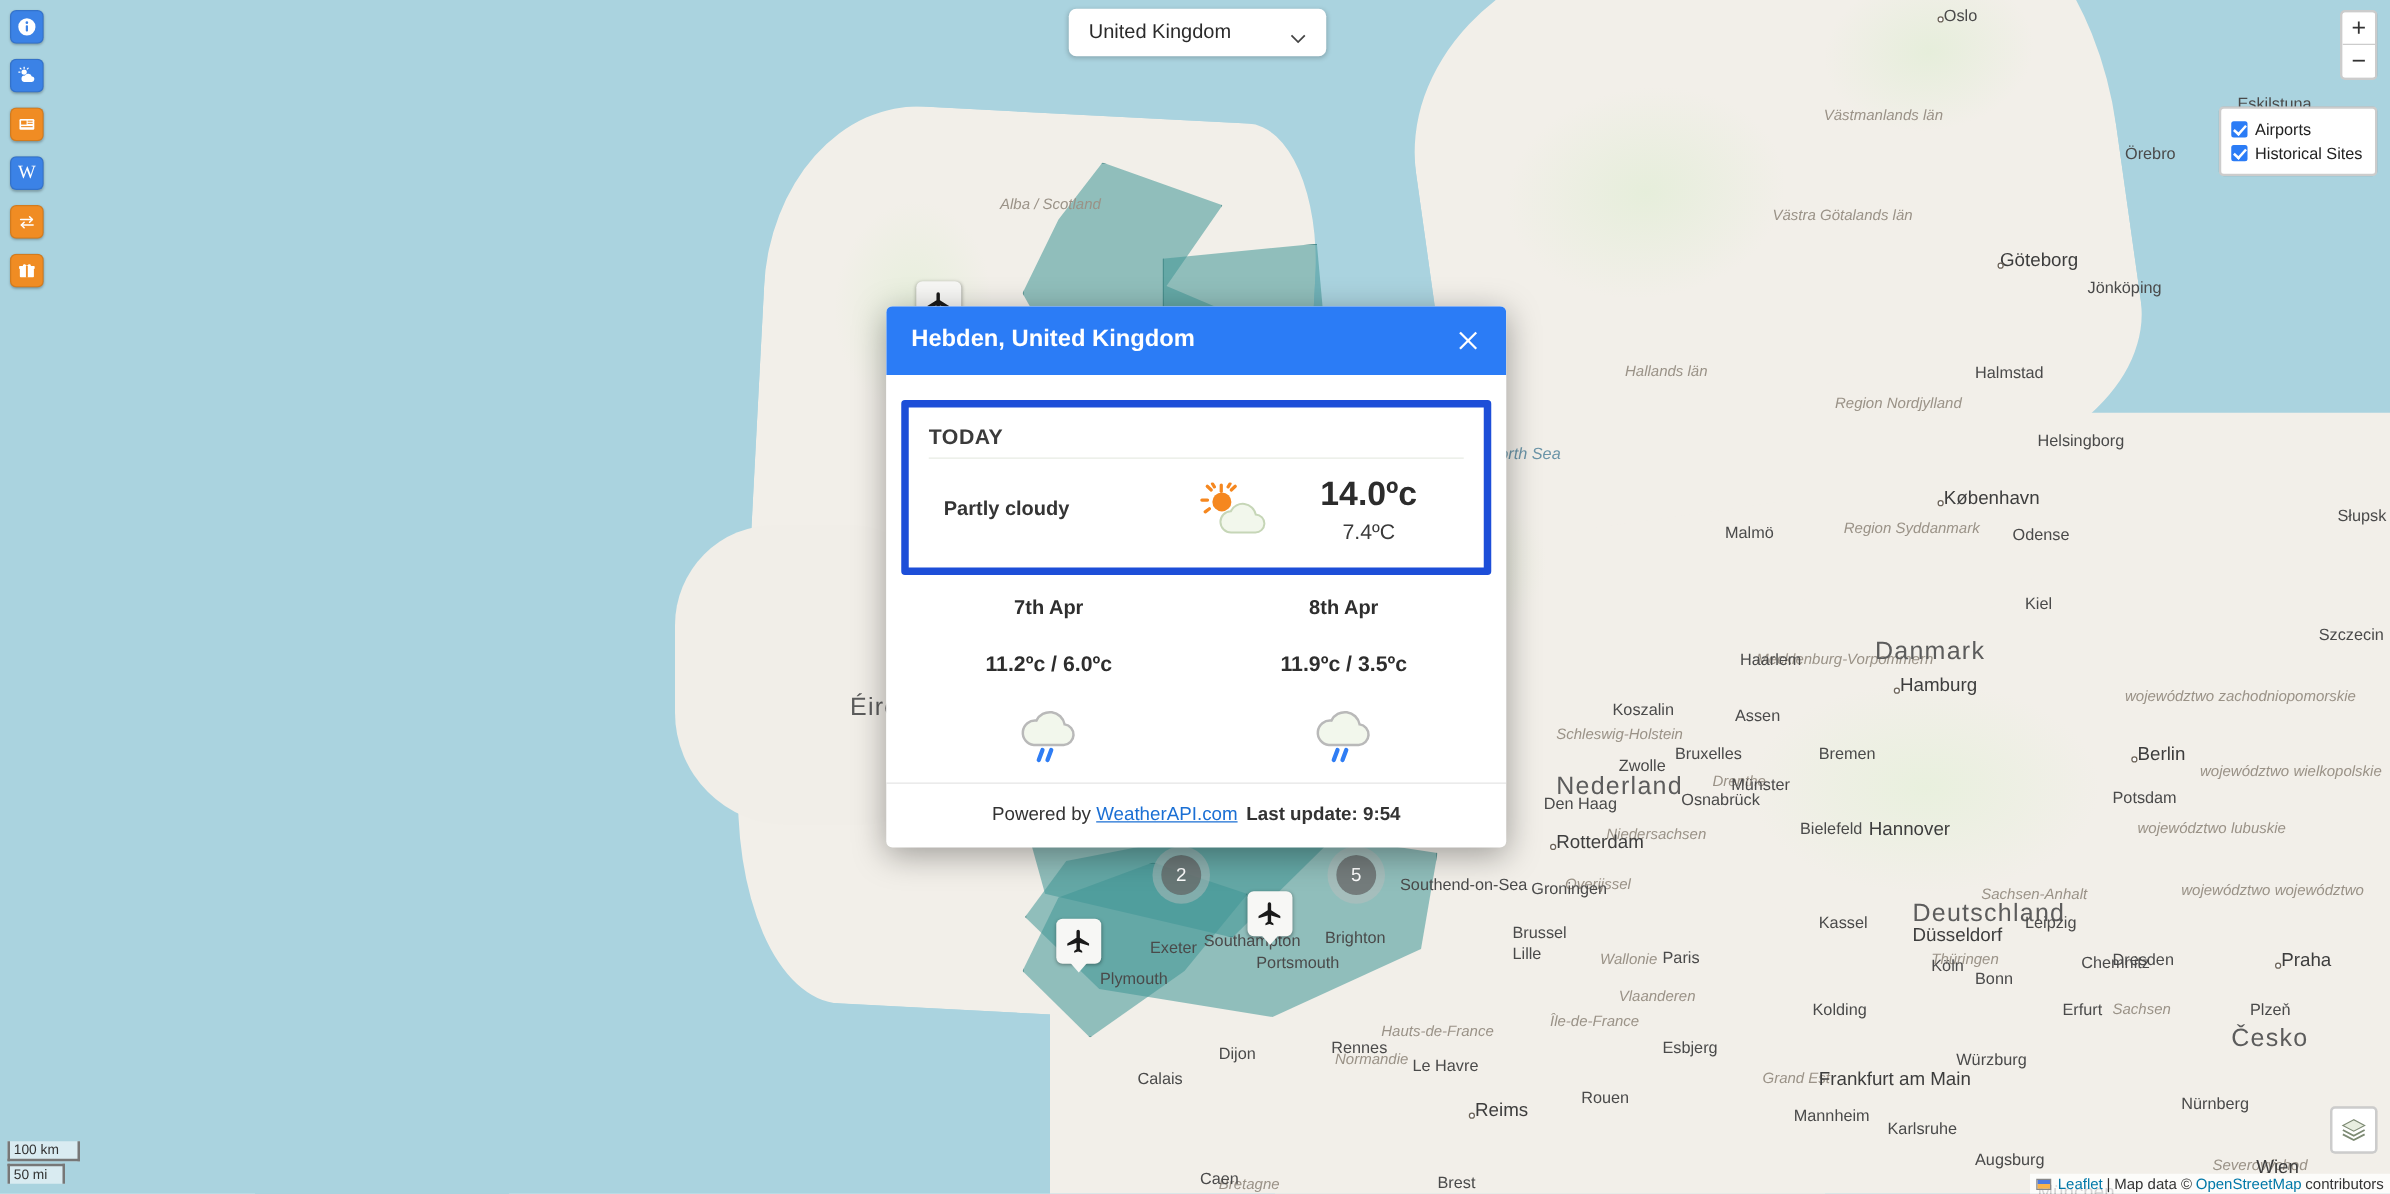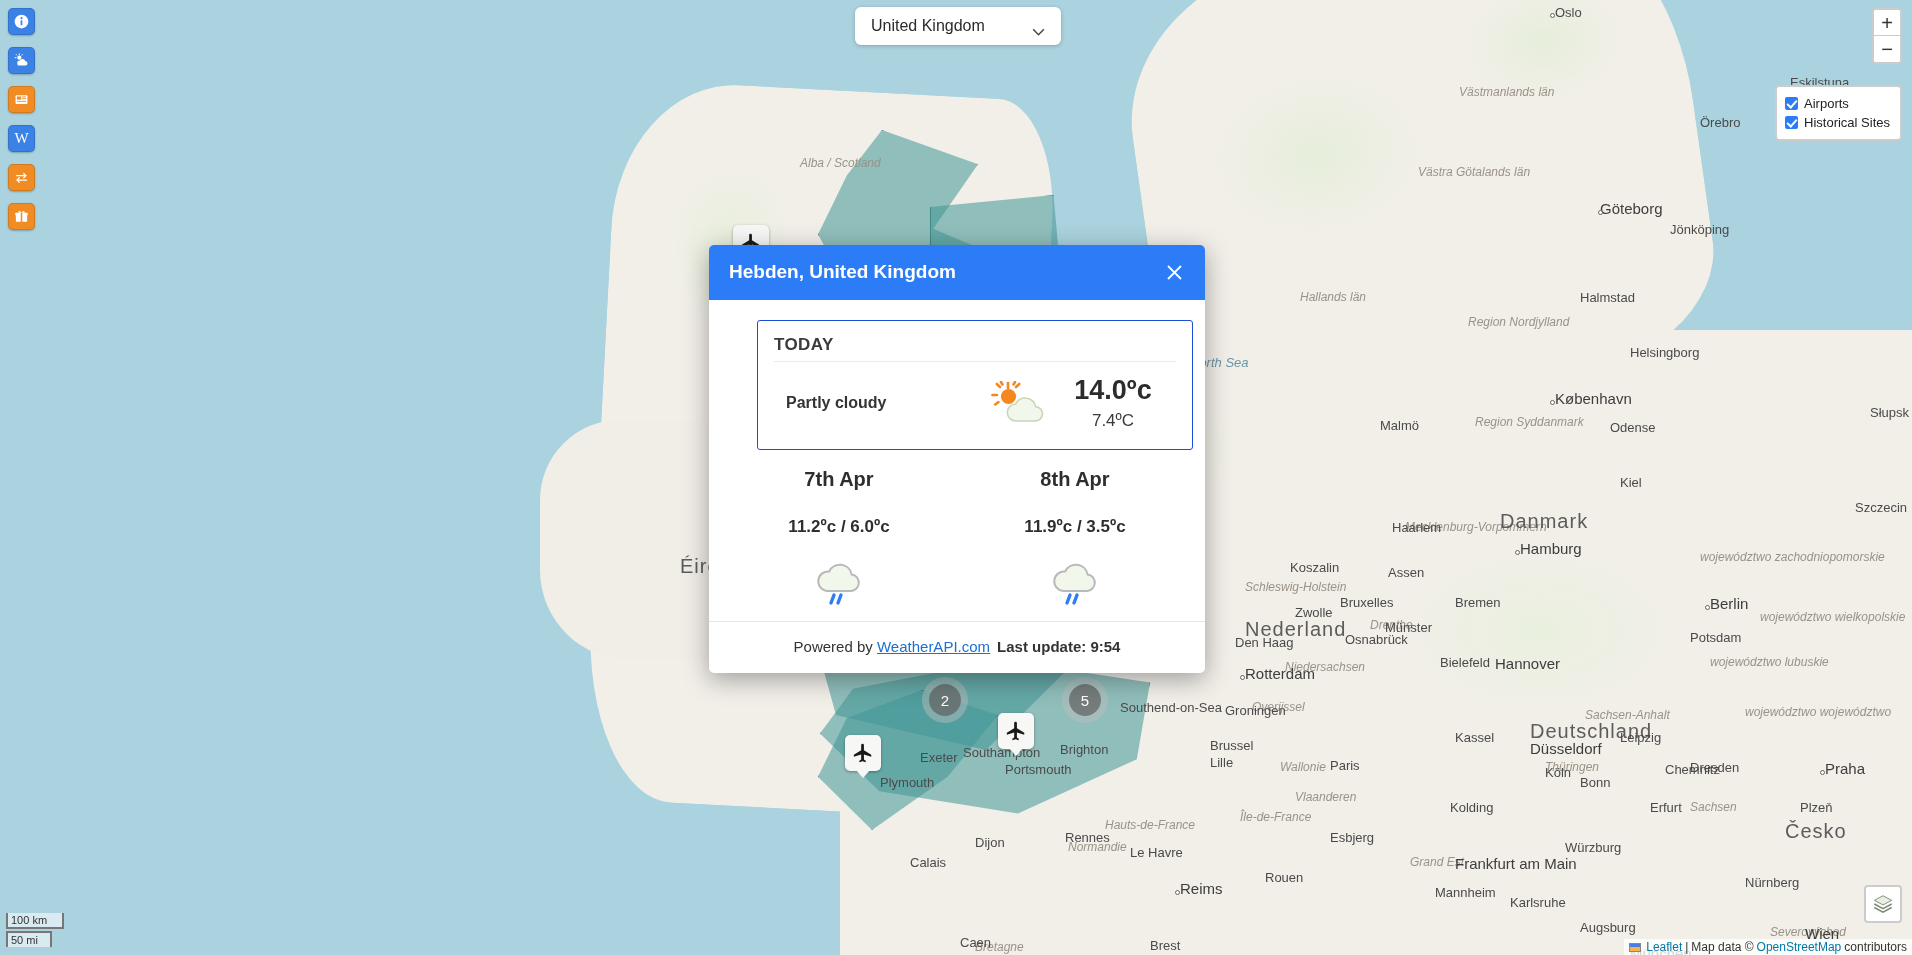--- a/index.html
+++ b/index.html
@@ -252,23 +252,22 @@
   #dialog-title { font-size: 19px; font-weight: bold; }
   #dialog-close {
     width: 22px; height: 22px; cursor: pointer;
     display: flex; align-items: center; justify-content: center;
   }
   #dialog-close svg { width: 17px; height: 17px; stroke: #fff; stroke-width: 1.8; }
 
   #dialog-body { padding: 20px 12px 0 12px; background: #fff; }
 
   .today-card {
-    border: 1px solid #1d4ed8; border-radius: 3px;
+    border: 6px solid #1d4ed8; border-radius: 3px;
     padding: 0 16px;
-    margin-left: 36px;
   }
   .today-label {
     font-size: 17px; font-weight: bold; color: #3b3b3b;
     letter-spacing: .4px; padding: 14px 0 6px 0;
   }
   .today-row {
     display: flex; align-items: center;
     border-top: 1px solid #e8ece3;
     padding: 14px 0 18px 0;
   }
@@ -278,21 +277,21 @@
   }
   .today-icon { flex: 0 0 90px; display: flex; justify-content: center; }
   .today-temps { flex: 1; text-align: center; padding-right: 14px; }
   .temp-main { font-size: 27px; font-weight: bold; color: #2c2c2c; line-height: 1.1; }
   .temp-sub { font-size: 17px; color: #3a3a3a; margin-top: 5px; }
 
   .forecast-row {
     display: flex; padding: 18px 0 14px 0;
   }
   .forecast-col { flex: 1; text-align: center; }
-  .fc-date { font-size: 20px; font-weight: bold; color: #2e2e2e; }
+  .fc-date { font-size: 16px; font-weight: bold; color: #2e2e2e; }
   .fc-temp { font-size: 17px; font-weight: bold; color: #2e2e2e; margin-top: 26px; }
   .fc-icon { margin-top: 24px; display: flex; justify-content: center; }
 
   #dialog-footer {
     border-top: 1px solid #e5e5e5;
     padding: 16px 0 18px 0; text-align: center;
     font-size: 15px; color: #333;
   }
   #dialog-footer a { color: #1a6fd4; text-decoration: underline; }
   .last-update { font-weight: bold; margin-left: 7px; }

